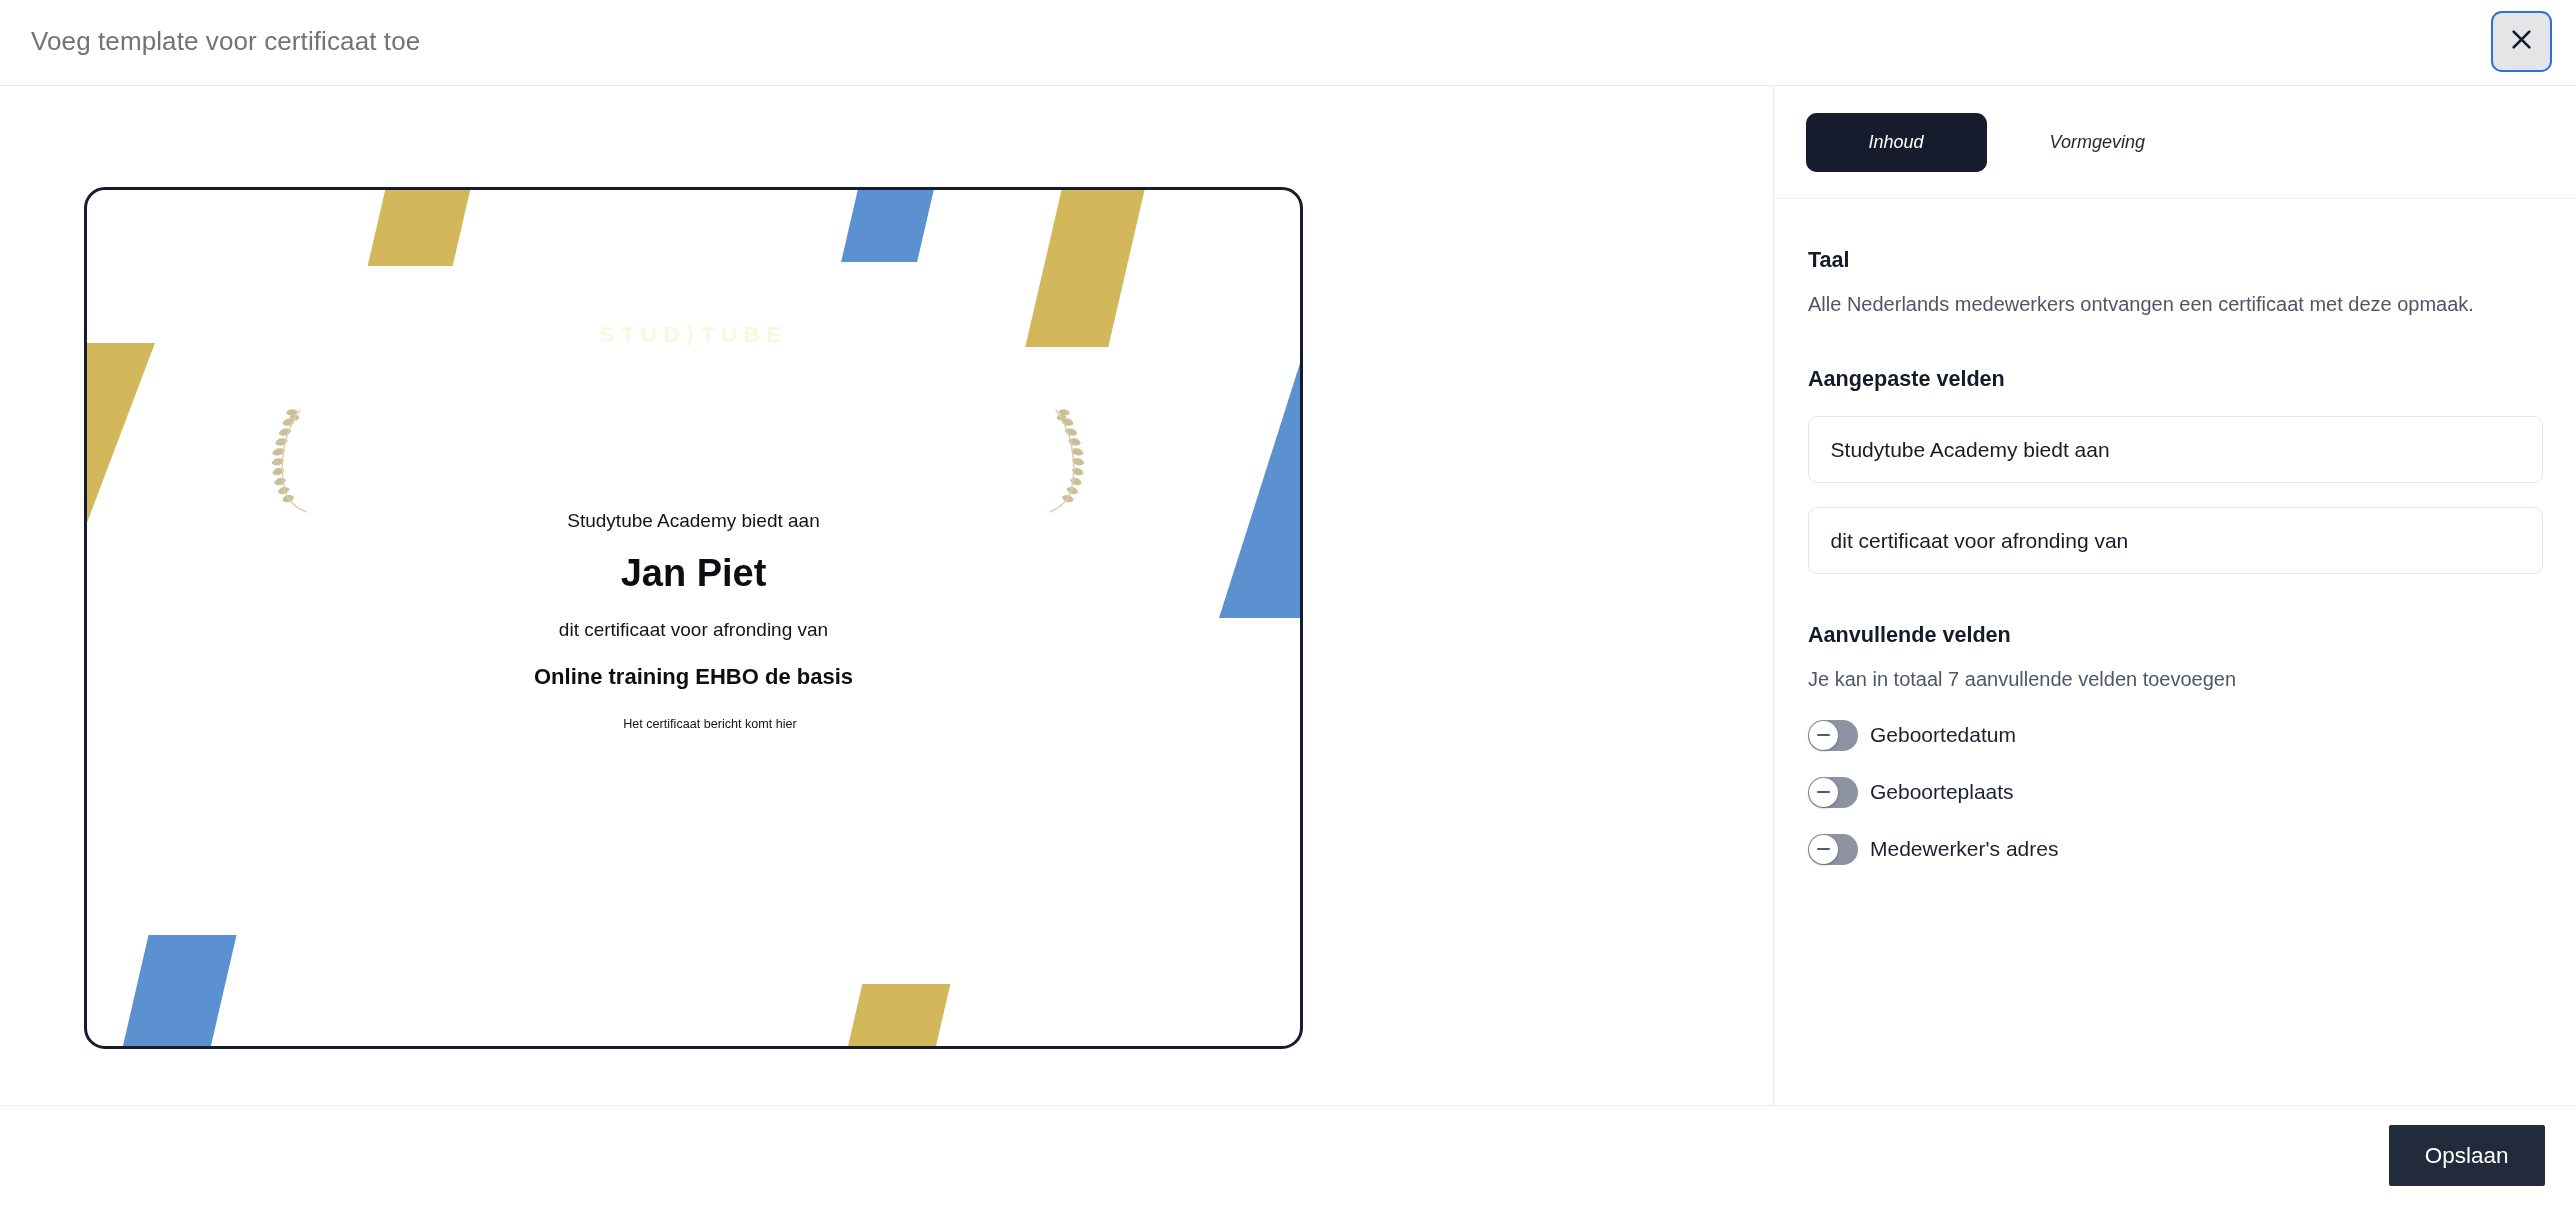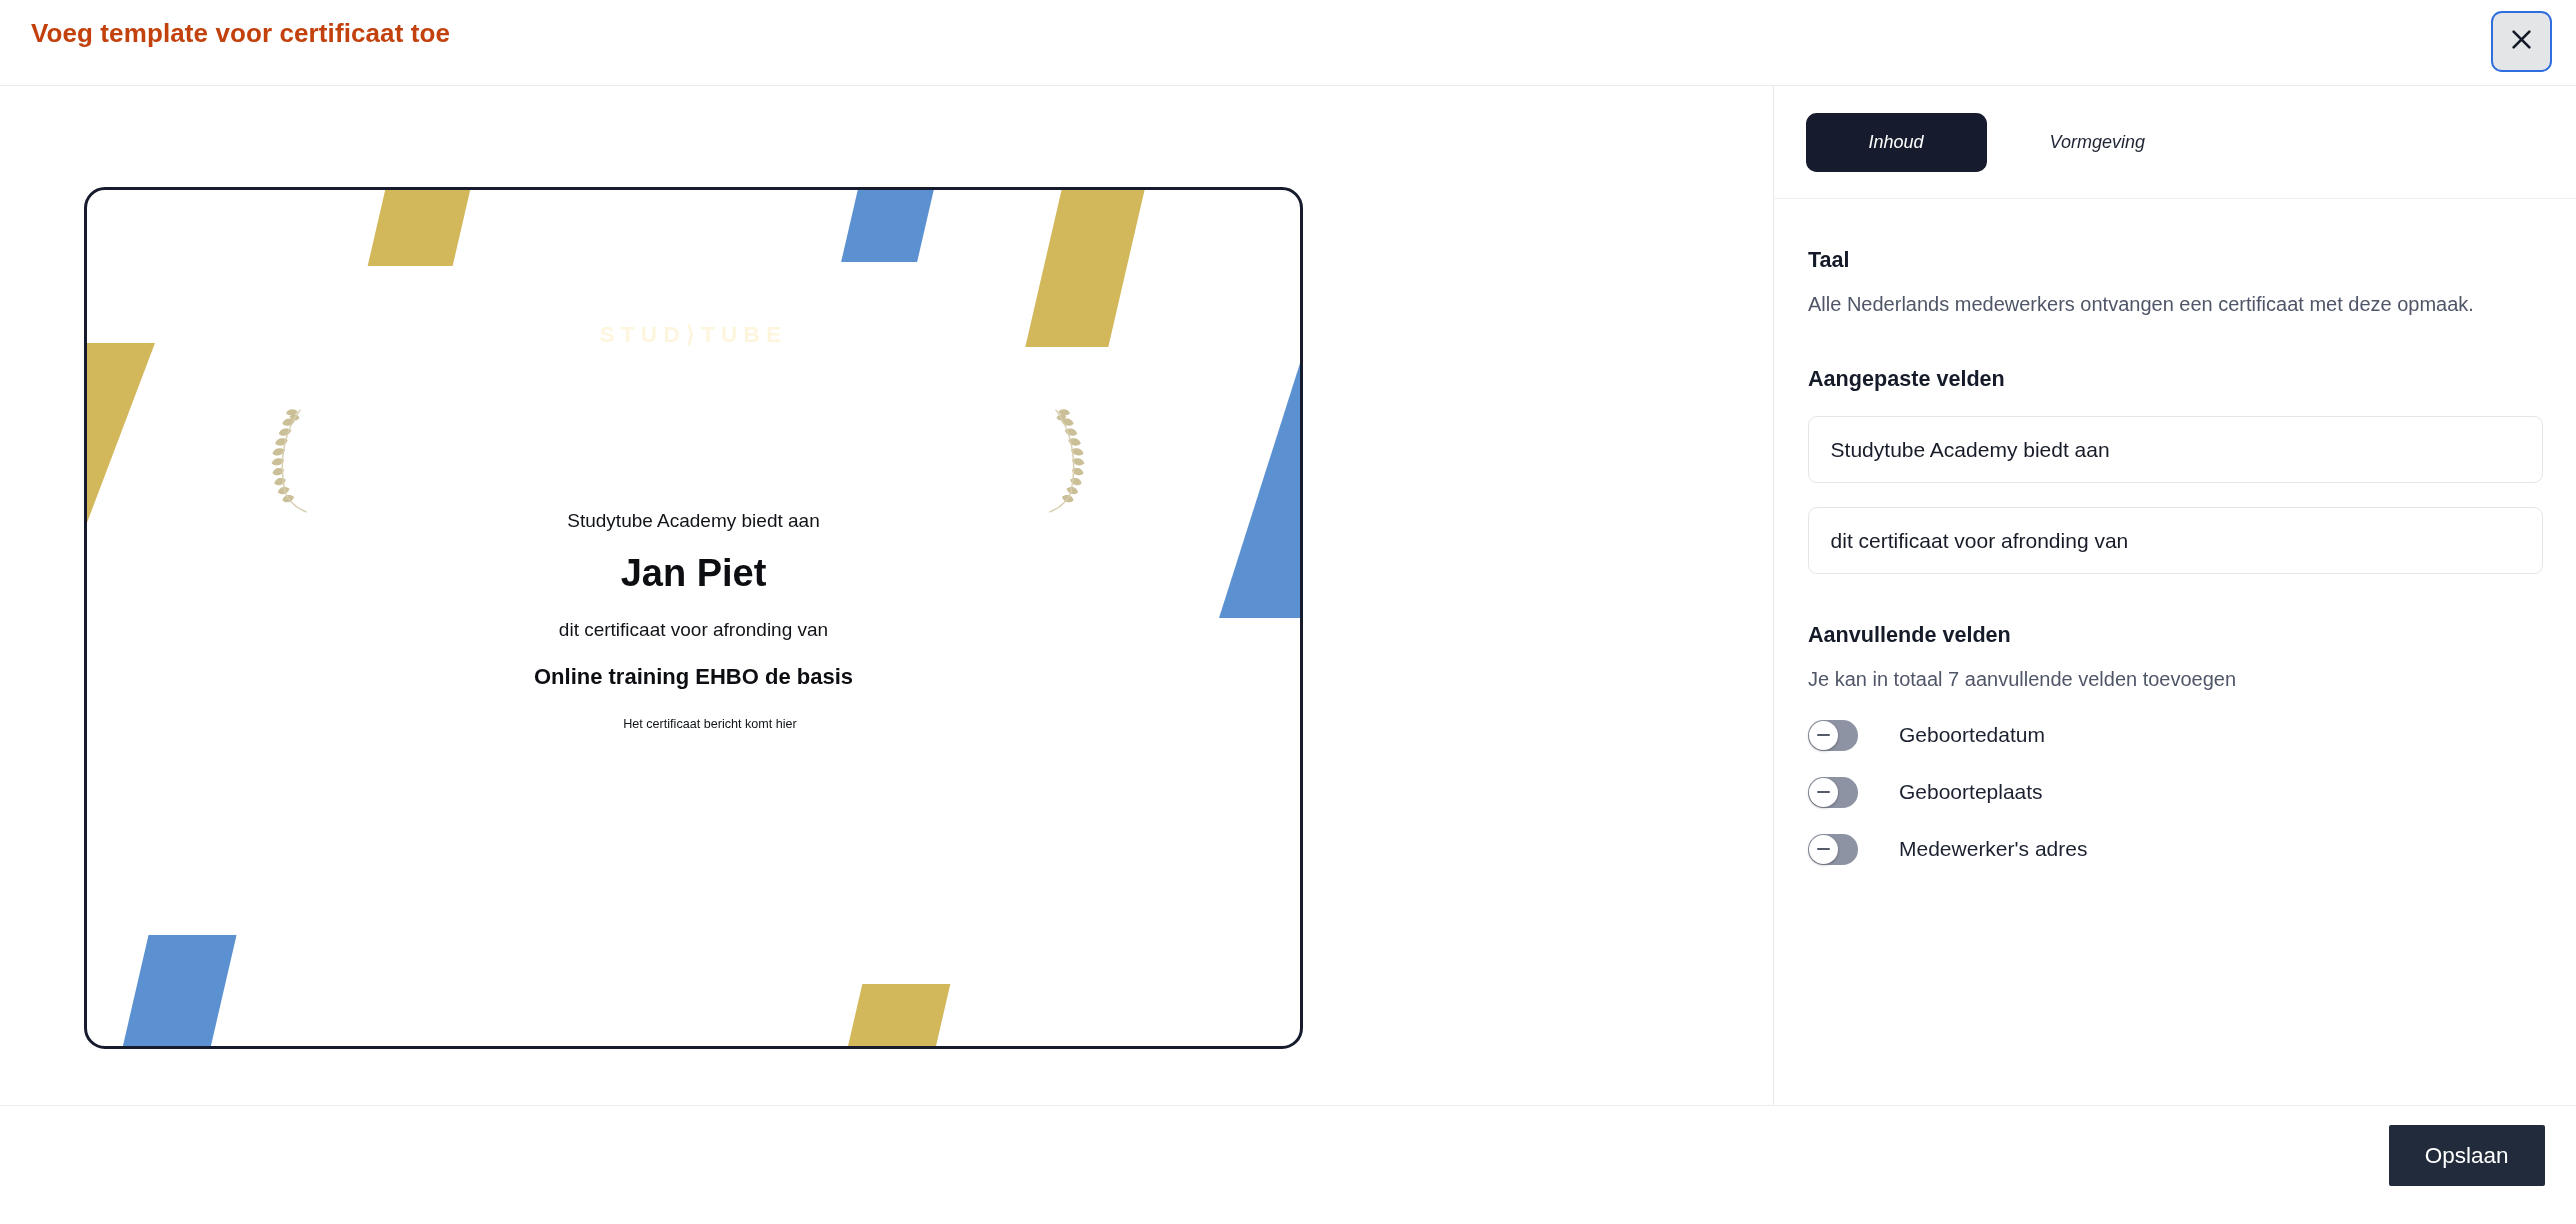--- a/index.html
+++ b/index.html
@@ -10,22 +10,22 @@
     overflow: hidden;
   }
   .app { position: relative; width: 2576px; height: 1225px; background: #fff; }
 
   
   .header {
     position: absolute; left: 0; top: 0; width: 2576px; height: 86px;
     border-bottom: 0.9px solid #e8eaee; background: #fff;
   }
   .header-title {
-    position: absolute; left: 31px; top: 18px;
-    font-size: 26px; font-weight: bold; color: #c2410c; letter-spacing: 0.1px;
+    position: absolute; left: 31px; top: 26px;
+    font-size: 26px; font-weight: normal; color: #737373; letter-spacing: 0.1px;
   }
   .close-btn {
     position: absolute; right: 24px; top: 10.8px;
     width: 61px; height: 61px; border-radius: 10.8px;
     background: #e4e5e7; border: 2.7px solid #2f6ede;
     display: flex; align-items: center; justify-content: center;
     cursor: pointer;
   }
   .close-btn svg { width: 27px; height: 27px; }
 
@@ -138,21 +138,21 @@
     border-left: 8px solid transparent; border-right: 8px solid transparent;
     border-top: 10px solid #161c2d;
   }
   .text-field {
     width: 735px; height: 67px; margin-top: 24px;
     border: 0.9px solid #e2e5ea; border-radius: 9px; background: #fff;
     display: flex; align-items: center; padding: 0 21.6px;
     font-size: 21px; color: #171c28; cursor: text;
   }
   .toggle-row {
-    display: flex; align-items: center; gap: 41px; margin-top: 26px;
+    display: flex; align-items: center; gap: 12px; margin-top: 26px;
   }
   .toggle {
     position: relative; width: 50px; height: 31px; border-radius: 15.3px;
     background: #8d93a3; flex: 0 0 auto; cursor: pointer;
   }
   .toggle .knob {
     position: absolute; left: 0.9px; top: 0.9px;
     width: 29px; height: 29px; border-radius: 50%;
     background: #fff; box-shadow: 0 0.9px 2.7px rgba(0,0,0,.32);
     display: flex; align-items: center; justify-content: center;

